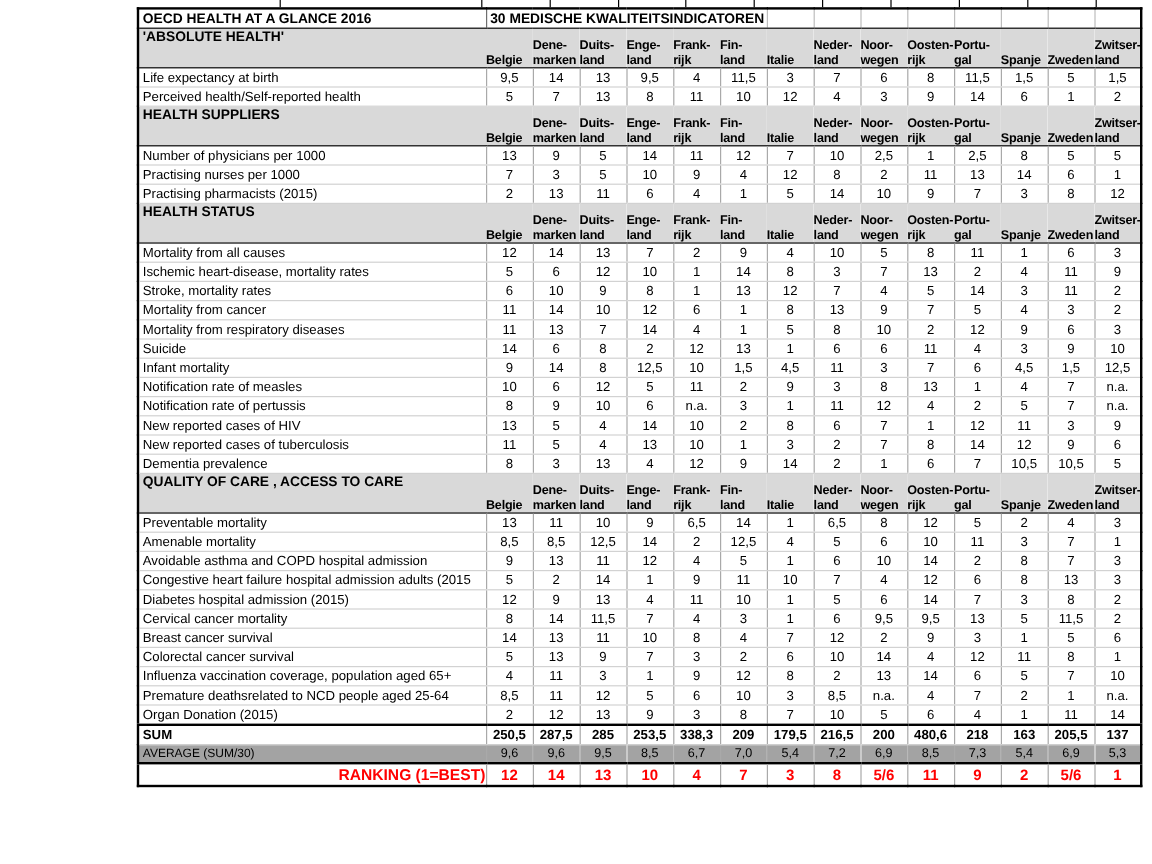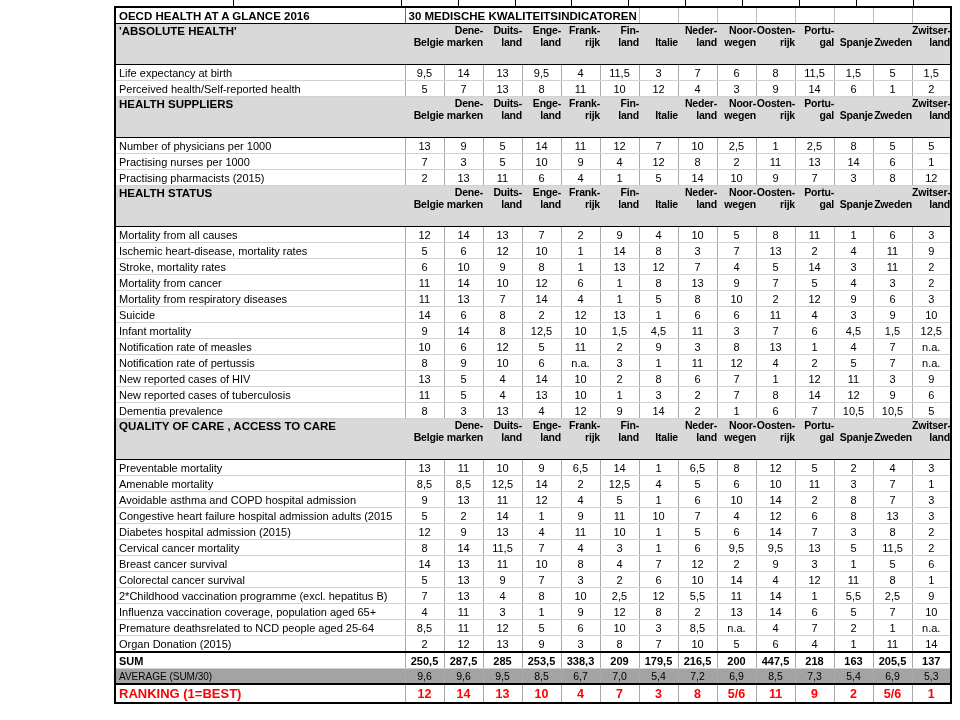--- a/index.html
+++ b/index.html
@@ -22,35 +22,35 @@
 
   
   tr.title-row td{height:15px;border-bottom:1px solid #000;font-weight:bold;font-size:11.5px;}
   tr.title-row td.t-left{padding-left:3px;white-space:nowrap;}
   tr.title-row td.t-right{border-left:1px solid #6f6f6f;padding-left:3px;white-space:nowrap;}
   tr.title-row td.t-empty{border-left:1px solid #bdbdbd;}
 
   
   tr.sec td{background:#d9d9d9;border-top:1px solid #000;border-bottom:1px solid #000;}
   td.sec-title{vertical-align:top;font-weight:bold;font-size:11.5px;padding:1px 0 0 3px;height:31px;white-space:nowrap;}
-  td.cty{vertical-align:bottom;text-align:right;font-weight:bold;font-size:10.5px;padding-bottom:16px;}
+  td.cty{vertical-align:bottom;text-align:left;font-weight:bold;font-size:10.5px;padding-bottom:0;}
   td.cty div{line-height:12px;height:12px;letter-spacing:-0.2px;}
 
   
   tr.datarow td{height:15px;border-bottom:1px solid #d2d2d2;}
   td.rlabel{font-size:11px;padding-left:3px;white-space:nowrap;}
   td.val{text-align:center;font-size:11px;border-left:1px solid #a9a9a9;}
 
   
   tr.sumrow td{height:15px;border-top:2px solid #000;border-bottom:1px solid #cfcfcf;font-weight:bold;font-size:11px;}
   tr.sumrow td.rlabel{font-size:11px;}
   tr.avgrow td{height:14px;background:#a3a3a3;font-size:10.5px;}
   tr.avgrow td.rlabel{font-size:10px;}
   tr.rankrow td{height:17px;border-top:2px solid #000;color:#ff0000;font-weight:bold;}
-  tr.rankrow td.rlabel{font-size:13px;}
+  tr.rankrow td.rlabel{font-size:13px;text-align:right;}
   tr.rankrow td.val{font-size:12.5px;border-left:1px solid #a9a9a9;}
 </style>
 </head>
 <body>
 
 <div class="sheet">
   <div class="ticks">
       <span style="left: 119px;"></span>
       <span style="left: 287px;"></span>
       <span style="left: 344px;"></span>
@@ -749,37 +749,20 @@
           <td class="val">6</td>
           <td class="val">10</td>
           <td class="val">14</td>
           <td class="val">4</td>
           <td class="val">12</td>
           <td class="val">11</td>
           <td class="val">8</td>
           <td class="val">1</td>
         </tr>
         <tr class="datarow">
-          <td class="rlabel">2*Childhood vaccination programme (excl. hepatitus B)</td>
-          <td class="val">7</td>
-          <td class="val">13</td>
-          <td class="val">4</td>
-          <td class="val">8</td>
-          <td class="val">10</td>
-          <td class="val">2,5</td>
-          <td class="val">12</td>
-          <td class="val">5,5</td>
-          <td class="val">11</td>
-          <td class="val">14</td>
-          <td class="val">1</td>
-          <td class="val">5,5</td>
-          <td class="val">2,5</td>
-          <td class="val">9</td>
-        </tr>
-        <tr class="datarow">
           <td class="rlabel">Influenza vaccination coverage, population aged 65+</td>
           <td class="val">4</td>
           <td class="val">11</td>
           <td class="val">3</td>
           <td class="val">1</td>
           <td class="val">9</td>
           <td class="val">12</td>
           <td class="val">8</td>
           <td class="val">2</td>
           <td class="val">13</td>
@@ -827,21 +810,21 @@
           <td class="rlabel">SUM</td>
           <td class="val">250,5</td>
           <td class="val">287,5</td>
           <td class="val">285</td>
           <td class="val">253,5</td>
           <td class="val">338,3</td>
           <td class="val">209</td>
           <td class="val">179,5</td>
           <td class="val">216,5</td>
           <td class="val">200</td>
-          <td class="val">447,5</td>
+          <td class="val">480,6</td>
           <td class="val">218</td>
           <td class="val">163</td>
           <td class="val">205,5</td>
           <td class="val">137</td>
         </tr>
         <tr class="avgrow">
           <td class="rlabel">AVERAGE (SUM/30)</td>
           <td class="val">9,6</td>
           <td class="val">9,6</td>
           <td class="val">9,5</td>

